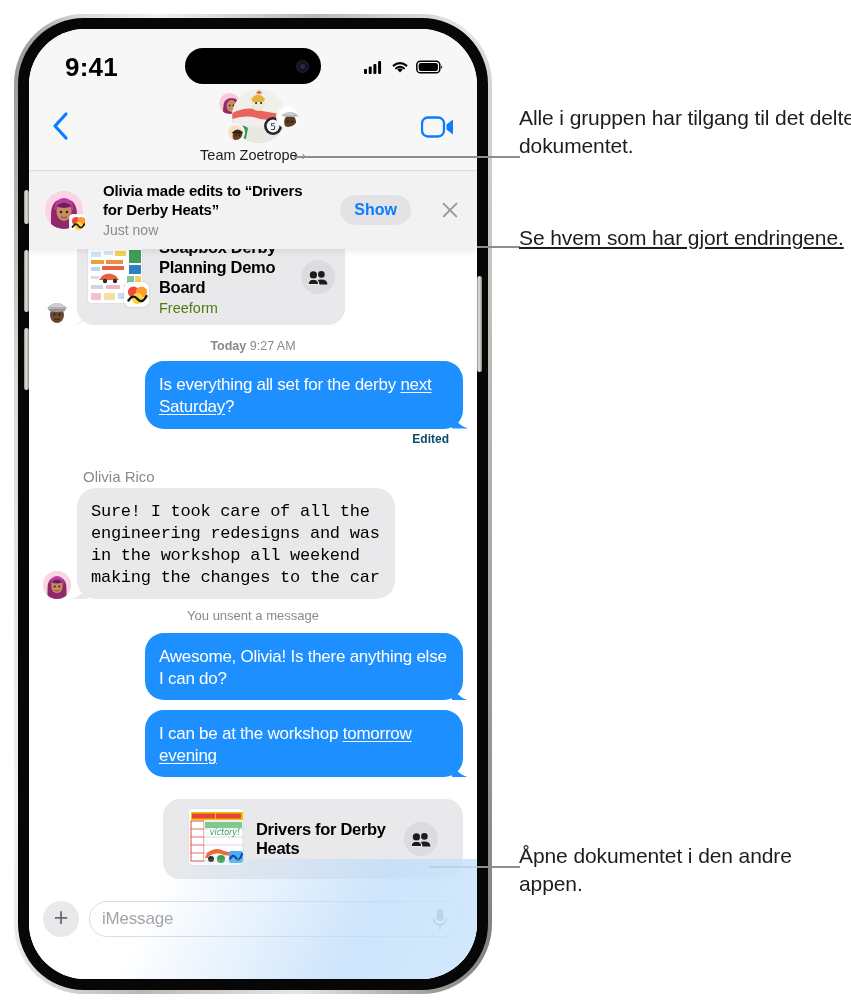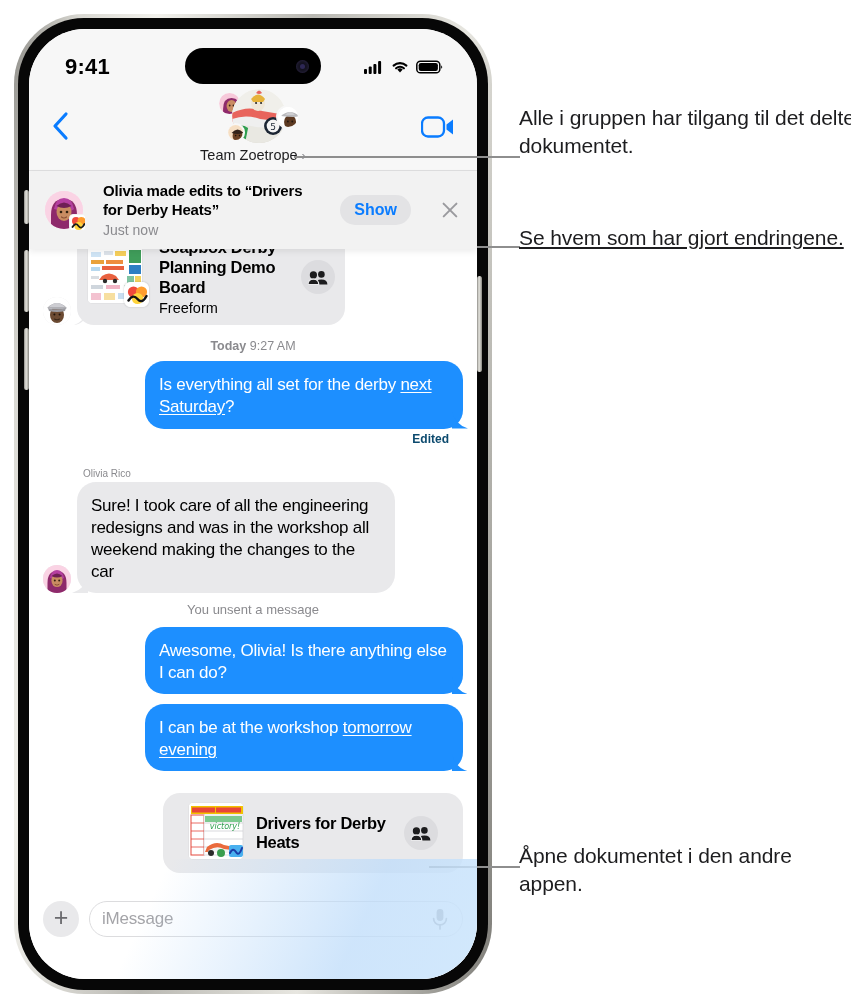--- a/index.html
+++ b/index.html
@@ -42,21 +42,21 @@
   .btn-voldn  { left: 10px; top: 314px; width: 5px; height: 62px; }
   .btn-power  { right: 10px; top: 262px; width: 5px; height: 96px; }
 
   
   .statusbar {
     position: absolute; top: 0; left: 0; right: 0; height: 62px;
     background: #f7f7f7;
     display: flex; align-items: center; justify-content: space-between;
     padding: 14px 34px 0 36px;
   }
-  .clock { font-size: 22px; font-weight: bold; color: #000; letter-spacing: .2px; }
+  .clock { font-size: 26px; font-weight: bold; color: #000; letter-spacing: .2px; }
   .status-right { display: flex; align-items: center; gap: 7px; }
   .island {
     position: absolute; left: 50%; transform: translateX(-50%); top: 19px;
     width: 136px; height: 36px; border-radius: 20px; background: #000;
     display: flex; align-items: center; justify-content: flex-end; padding-right: 12px;
   }
   .island-cam { width: 13px; height: 13px; border-radius: 50%; background: #14121f; box-shadow: inset 0 0 3px #322b4e; }
   .island-cam::after { content:""; display:block; width:5px; height:5px; border-radius:50%; background:#2d2754; margin:4px auto; }
 
   
@@ -147,38 +147,38 @@
     width: 56px; height: 58px; border-radius: 5px; background: #fff;
     border: 1px solid #e2e2e4; overflow: hidden; position: relative;
   }
   .thumb-badge {
     position: absolute; right: 0; bottom: 1px; width: 25px; height: 25px;
     border-radius: 6px; background: #fff; border: 1.5px solid #fff; overflow: hidden;
     box-shadow: 0 0 2px rgba(0,0,0,.2);
   }
   .attach-meta { flex: 1 1 auto; min-width: 0; }
   .attach-title { font-size: 16.5px; font-weight: bold; color: #000; line-height: 1.2; letter-spacing: -.3px; }
-  .attach-sub { font-size: 14.5px; color: #000000; margin-top: 3px; }
+  .attach-sub { font-size: 14.5px; color: #4d7c0f; margin-top: 3px; }
   .people-btn {
     flex: 0 0 auto; width: 34px; height: 34px; border-radius: 50%;
     background: #dcdcdf; display: flex; align-items: center; justify-content: center; cursor: pointer;
   }
 
   .ts { text-align: center; font-size: 12.5px; color: #8a8a8e; font-weight: bold; margin: 14px 0 8px; }
   .ts .t-light { font-weight: normal; }
   .sysline { text-align: center; font-size: 13px; color: #8a8a8e; margin: 9px 0 10px; }
-  .sender { font-size: 10px; color: #8a8a8e; margin: 0 0 3px 40px; }
+  .sender { font-size: 15px; color: #8a8a8e; margin: 0 0 3px 40px; }
 
   .bub {
     position: relative; max-width: 318px; padding: 13px 14px 10px;
     border-radius: 19px; font-size: 17px; line-height: 1.3; letter-spacing: -.25px;
     word-wrap: break-word;
   }
   .bub.out { background: #1d8fff; color: #fff; margin-left: auto; }
-  .bub.in  { background: #e9e9eb; color: #000; }
+  .bub.in  { background: #e9e9eb; color: #000; font-family: Liberation Mono, monospace; }
   .bub.out::after {
     content:""; position:absolute; right:-5px; bottom:0; width:16px; height:17px;
     background:#1d8fff; clip-path: path("M0 17 L0 0 Q3 13 16 17 Z");
   }
   .bub.in::after {
     content:""; position:absolute; left:-5px; bottom:0; width:16px; height:17px;
     background:#e9e9eb; clip-path: path("M16 17 L16 0 Q13 13 0 17 Z");
   }
   .bub u { text-decoration: underline; text-underline-offset: 2px; }
   .edited { text-align: right; font-size: 12px; font-weight: bold; color: #0c4a6e; margin: 3px 14px 0 0; }

